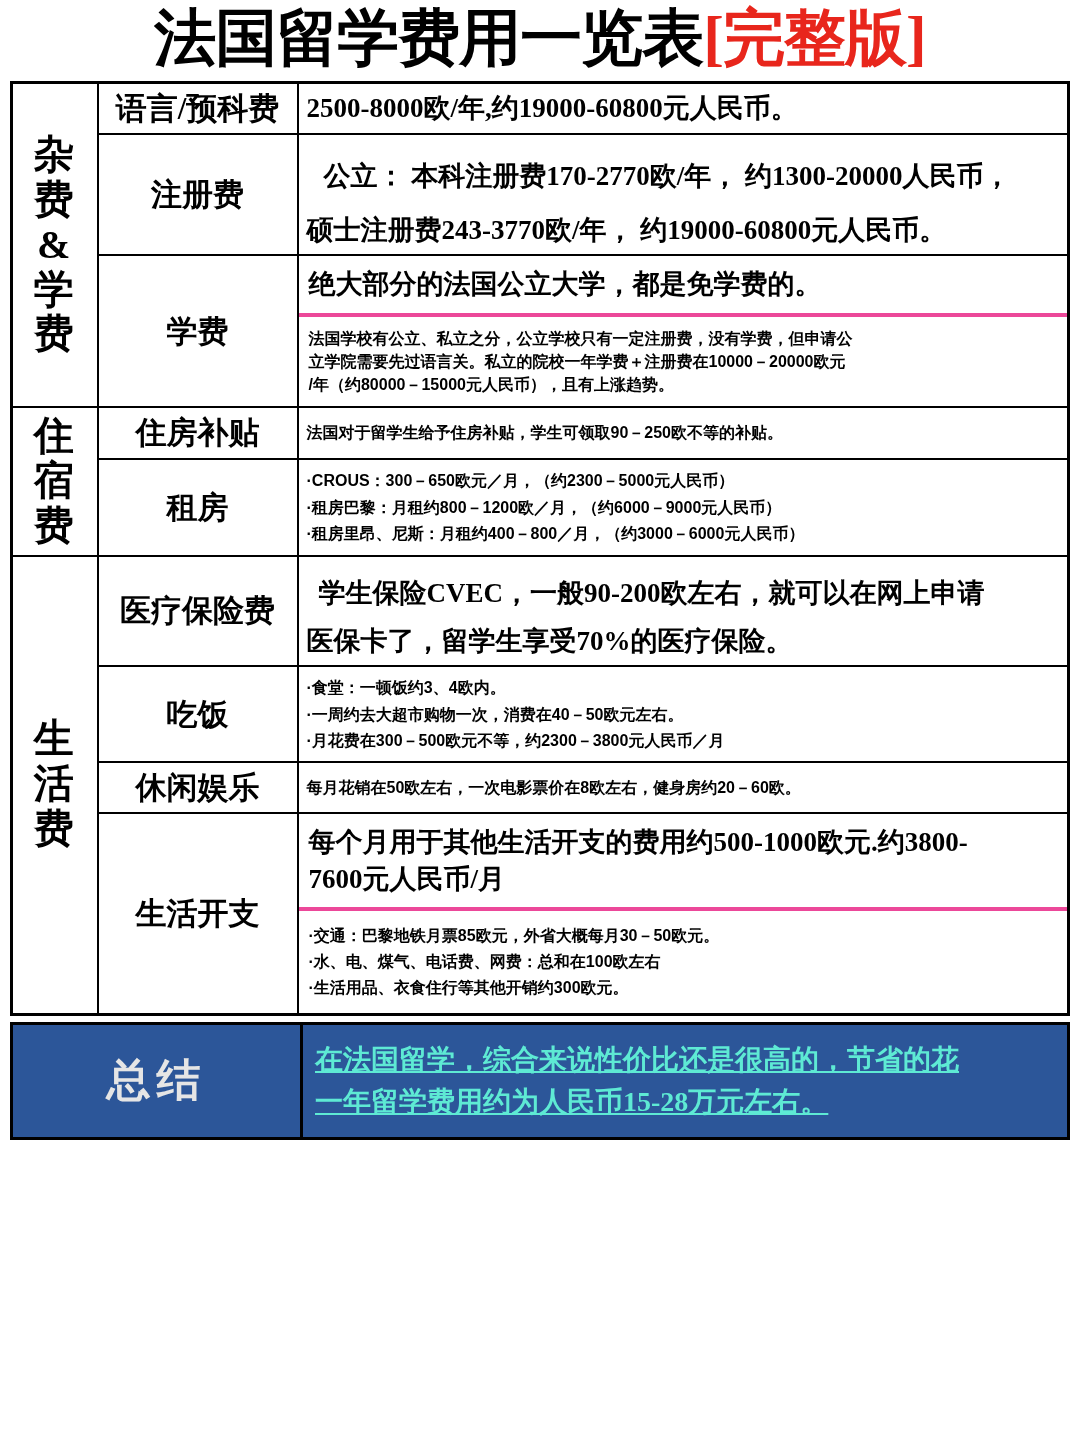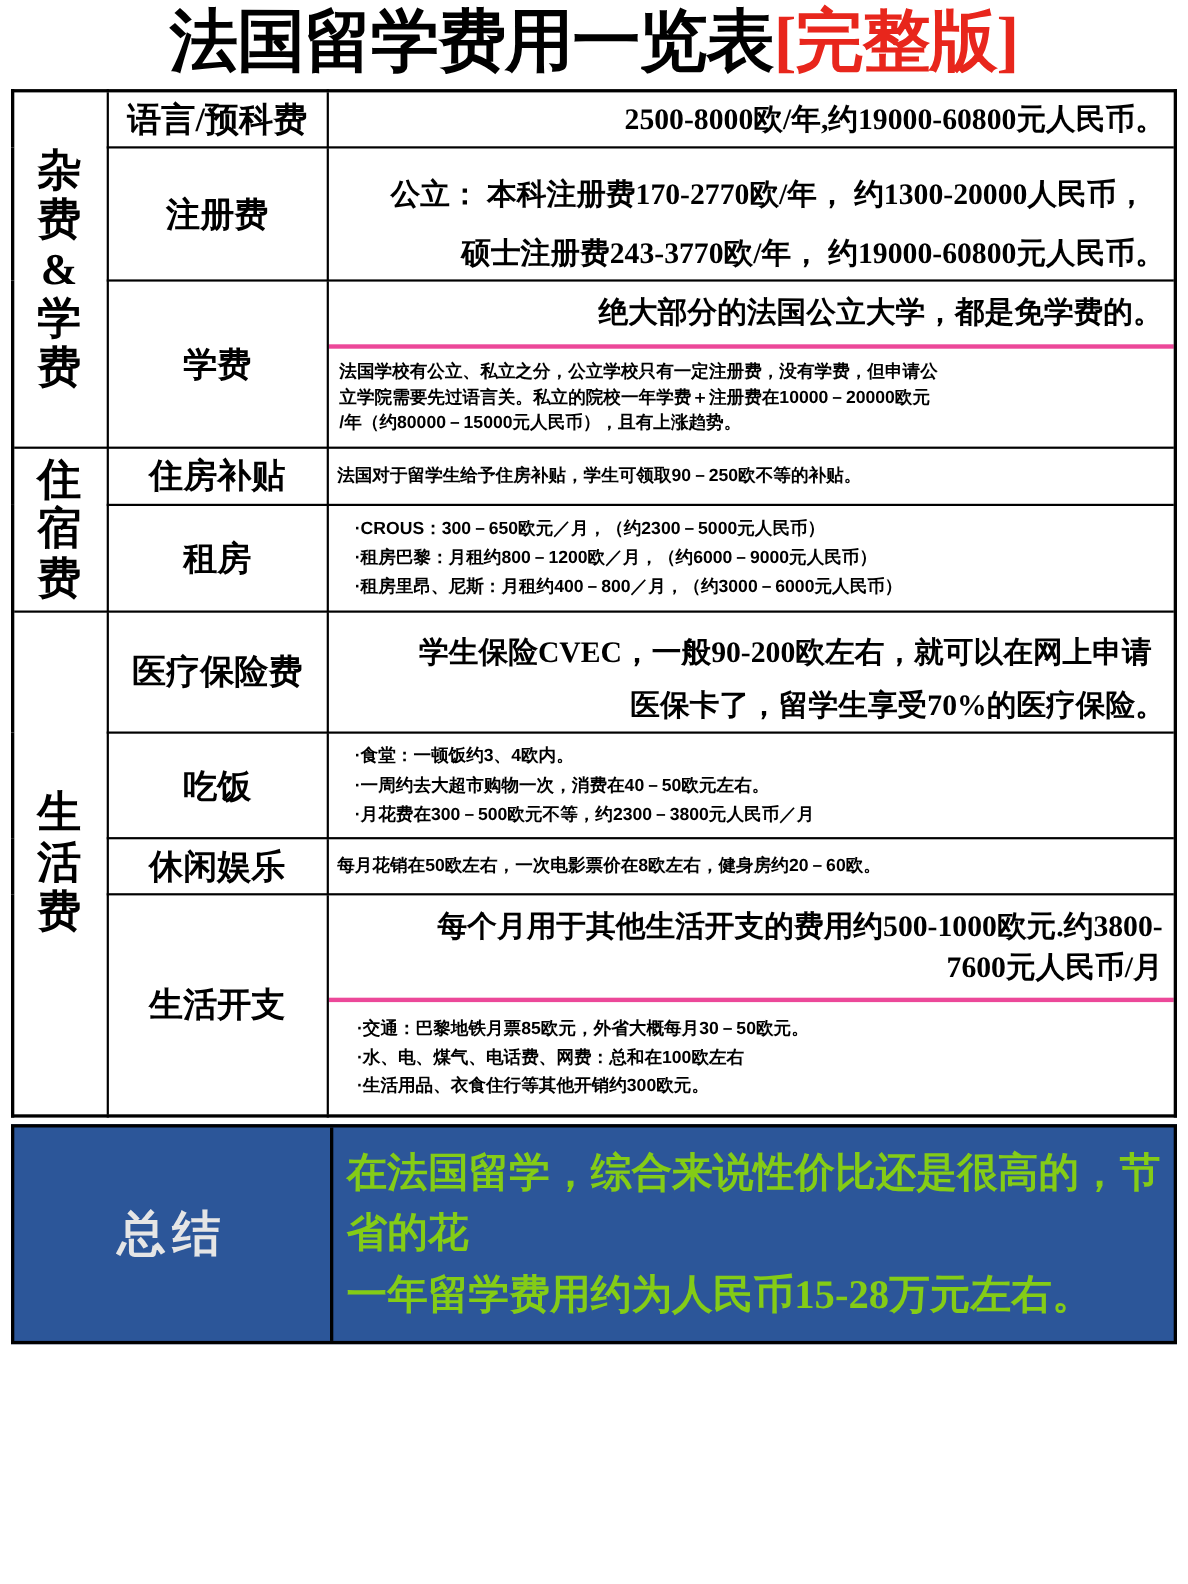--- a/index.html
+++ b/index.html
@@ -66,38 +66,37 @@
     font-weight: bold;
     font-size: 31px;
     line-height: 1.2;
     font-family: "Liberation Serif", "DejaVu Serif", serif;
   }
   .body-serif {
     font-family: "Liberation Serif", "DejaVu Serif", serif;
     font-size: 27px;
     line-height: 1.35;
     font-weight: bold;
-    text-align: right;
   }
   .body-sans {
     font-family: "Liberation Sans", "DejaVu Sans", sans-serif;
     font-size: 16px;
     line-height: 1.45;
     font-weight: bold;
   }
   .desc-cell { padding: 10px 10px; }
   .split-top {
     border-bottom: 4px solid #ec4899;
     padding: 10px 10px;
   }
   .split-bottom {
     padding: 10px 10px;
   }
   .bullets p {
-    margin: 3px 16px;
+    margin: 3px 0;
   }
 
   
   .summary-wrap {
     width: 1060px;
     margin-top: 6px;
     border: 3px solid #000;
     background: #2c5699;
     display: flex;
     align-items: stretch;
@@ -112,27 +111,28 @@
     color: #e5e5e5;
     font-weight: bold;
     font-size: 44px;
     letter-spacing: 6px;
     font-family: "Liberation Serif", "DejaVu Serif", serif;
     border-right: 3px solid #000;
     box-sizing: border-box;
   }
   .summary-text {
     flex: 1;
-    color: #84cc16;
-    font-weight: bold;
-    font-size: 37px;
+    color: #5eead4;
+    font-weight: bold;
+    font-size: 28px;
     line-height: 1.5;
     font-family: "Liberation Serif", "DejaVu Serif", serif;
     padding: 14px 12px;
     box-sizing: border-box;
+    text-decoration: underline;
   }
   .summary-text p { margin: 0; }
 </style>
 </head>
 <body>
 
 <div class="page">
 
   <div class="title">
     <span>法国留学费用一览表</span><span class="red">[完整版]</span>

